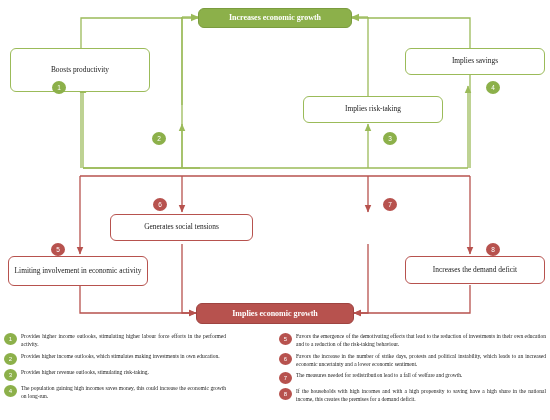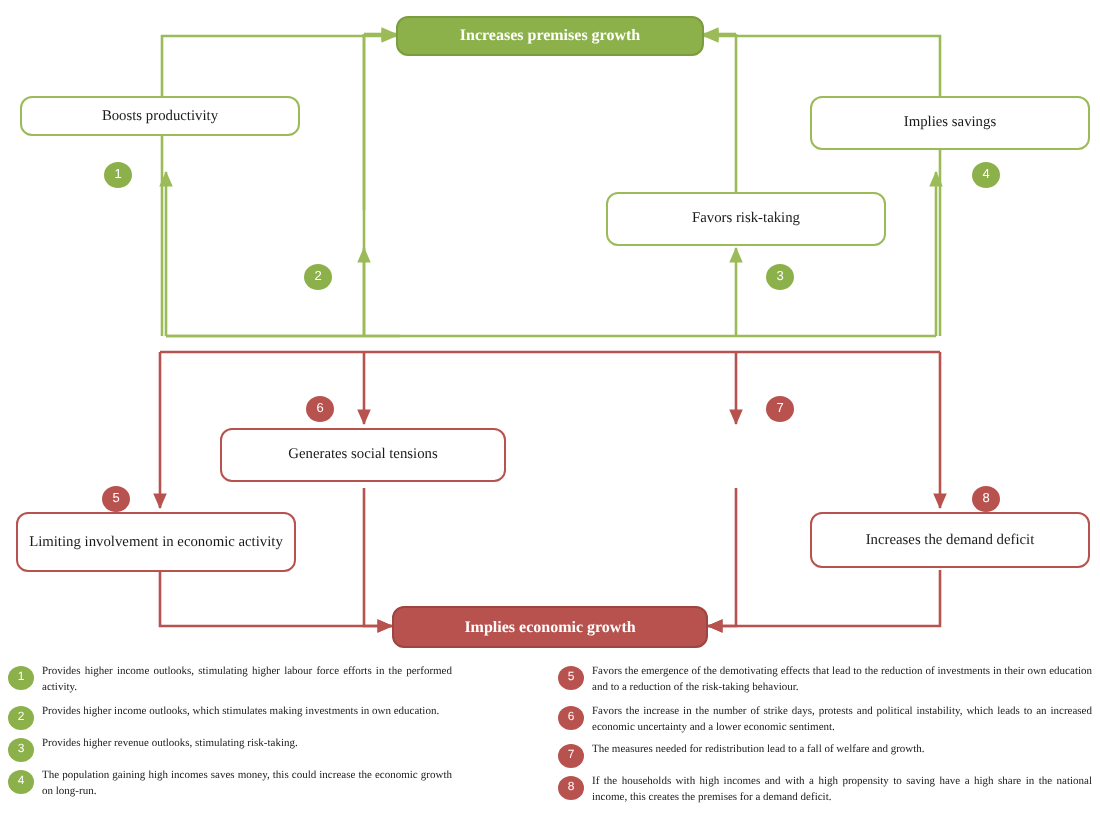--- a/index.html
+++ b/index.html
@@ -176,30 +176,30 @@
 
         <path d="M182,244 L182,313 L196,313" marker-end="url(#ar)"></path>
 
         <path d="M368,244 L368,313 L354,313" marker-end="url(#ar)"></path>
 
         <path d="M470,285 L470,313 L354,313" marker-end="url(#ar)"></path>
       </g>
     </svg>
 
     <div class="node n-fill-green" style="left:198px; top:8px; width:154px; height:20px;">
-      <span>Increases premises growth</span>
-    </div>
-
-    <div class="node n-green" style="left:10px; top:48px; width:140px; height:20px;font-family:Liberation Serif, serif;">
+      <span>Increases economic growth</span>
+    </div>
+
+    <div class="node n-green" style="left:10px; top:48px; width:140px; height:44px;font-family:Liberation Serif, serif;">
       <span>Boosts productivity</span>
     </div>
 
 
     <div class="node n-green" style="left:303px; top:96px; width:140px; height:27px;">
-      <span>Favors risk-taking</span>
+      <span>Implies risk-taking</span>
     </div>
 
     <div class="node n-green" style="left:405px; top:48px; width:140px; height:27px;">
       <span>Implies savings</span>
     </div>
 
 
     <div class="node n-red" style="left:110px; top:214px; width:143px; height:27px;">
       <span>Generates social tensions</span>
     </div>

